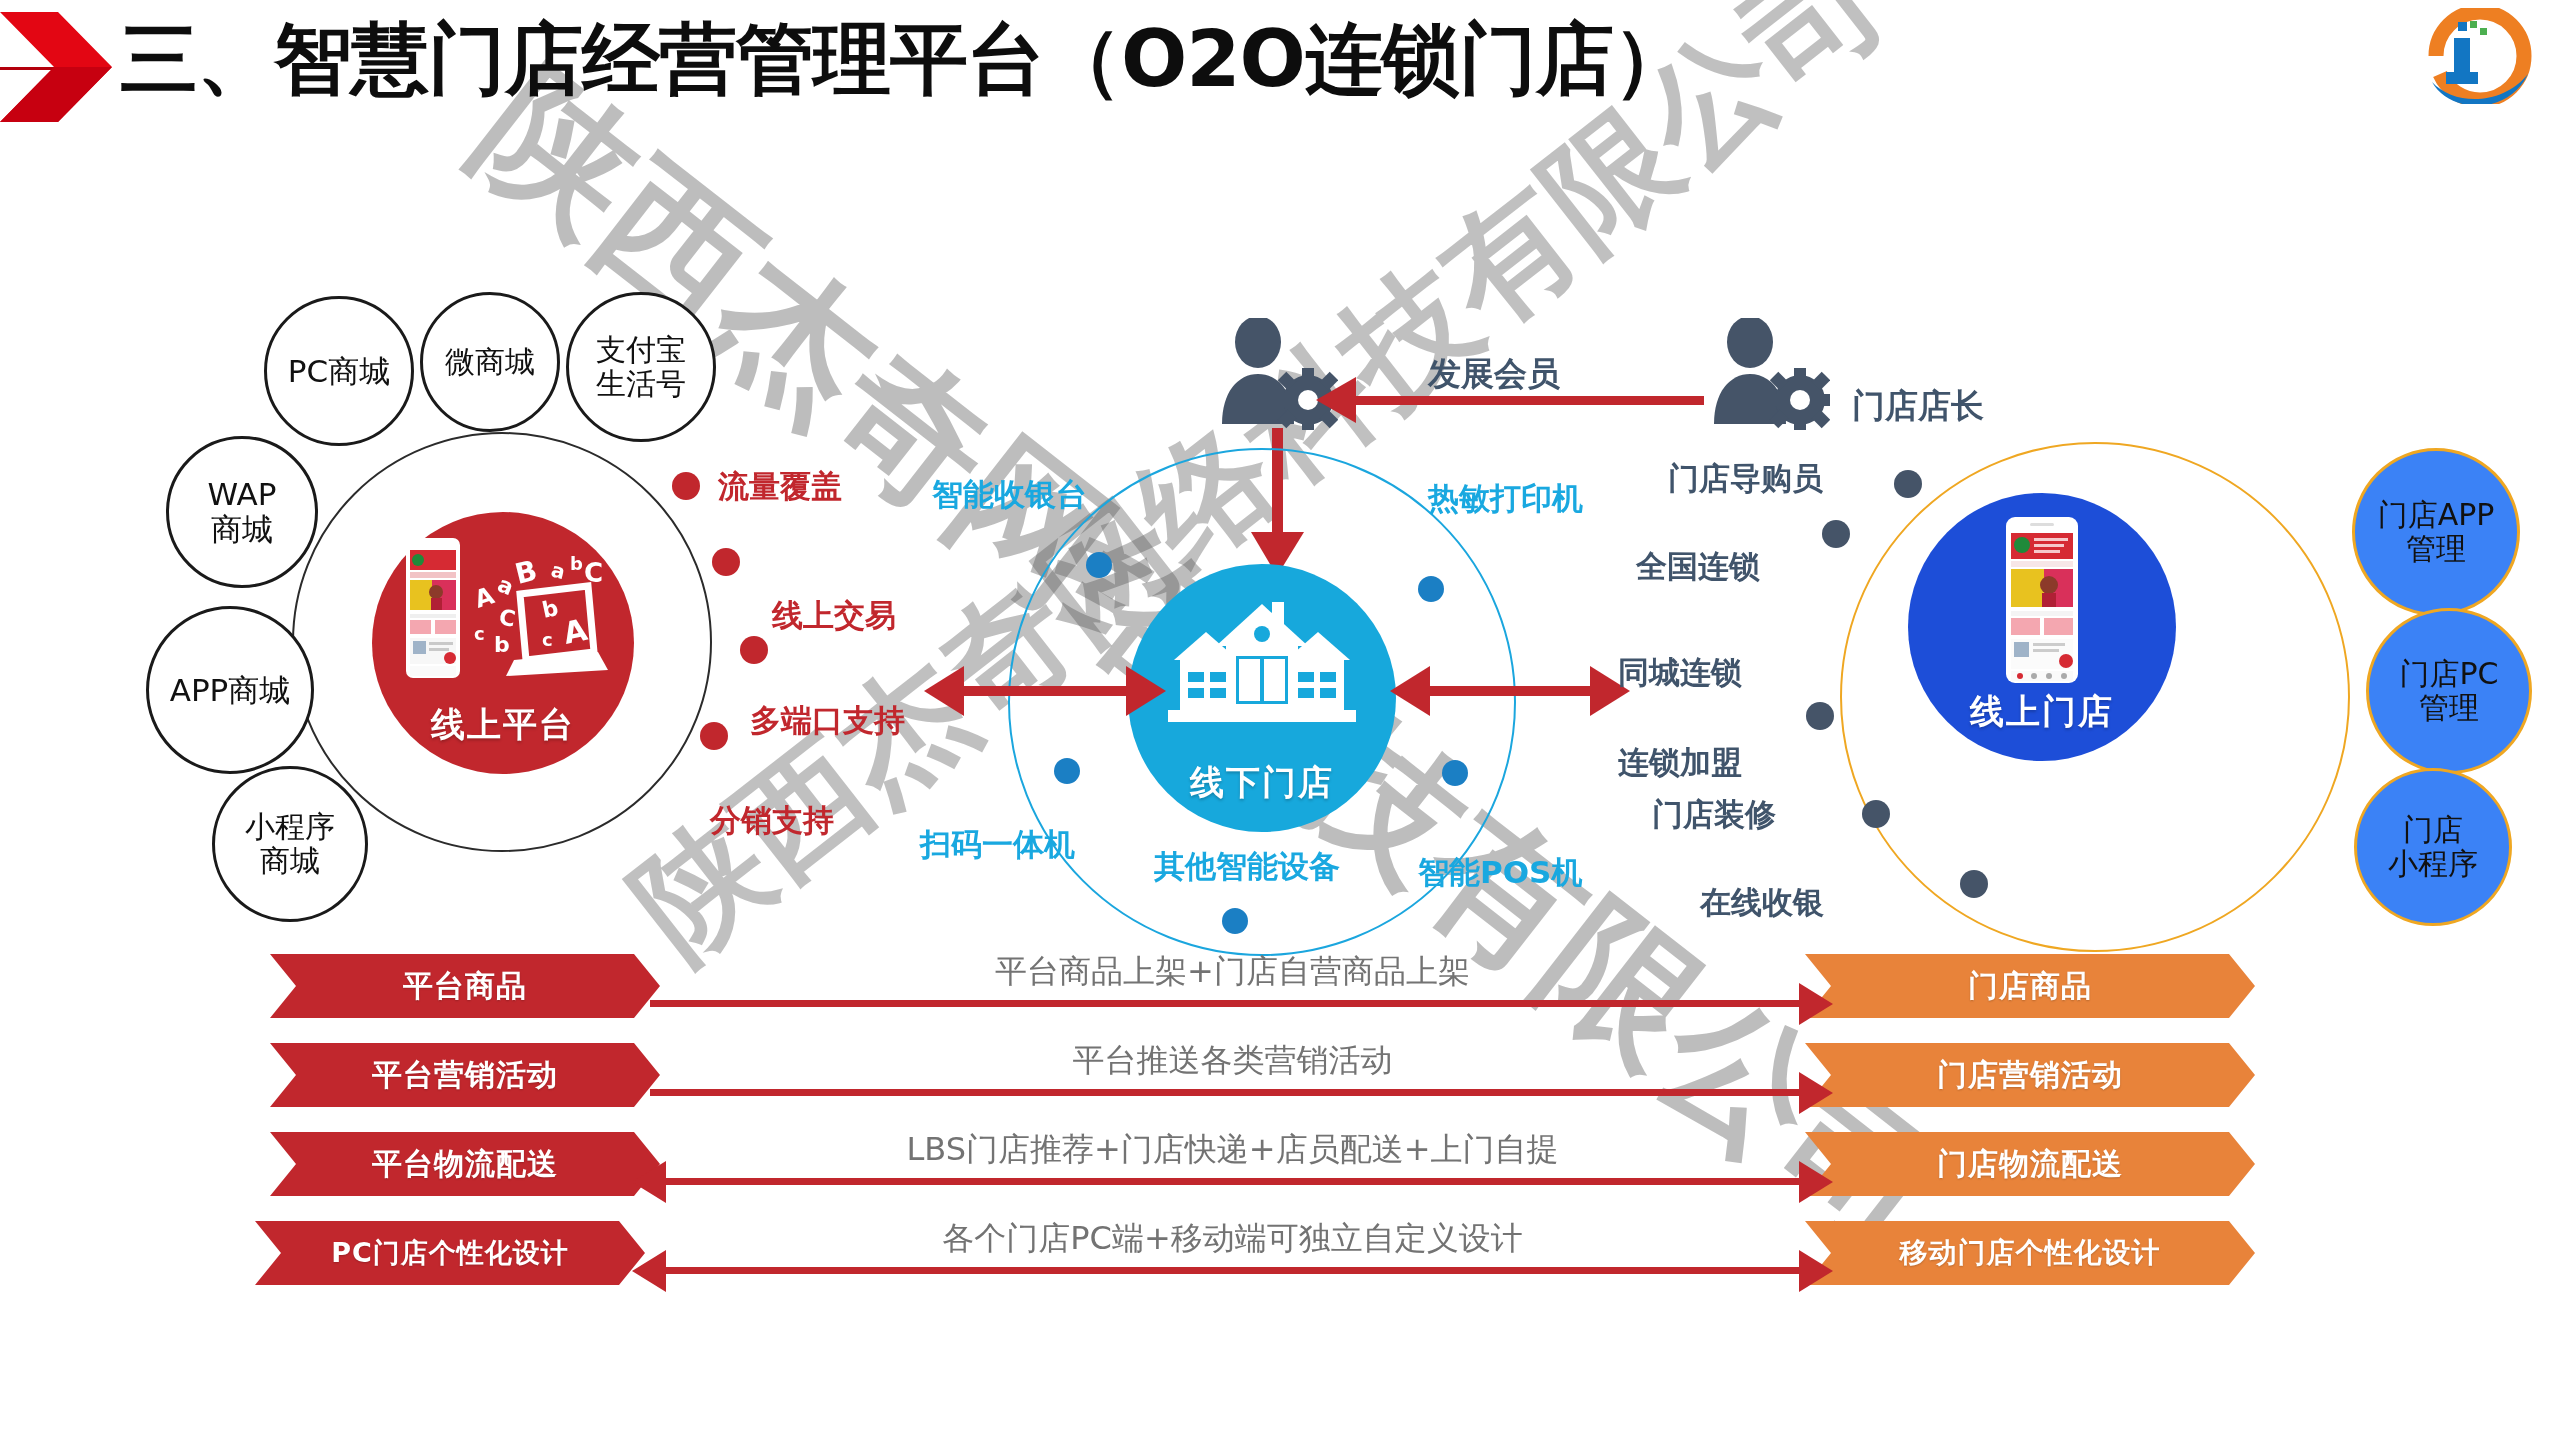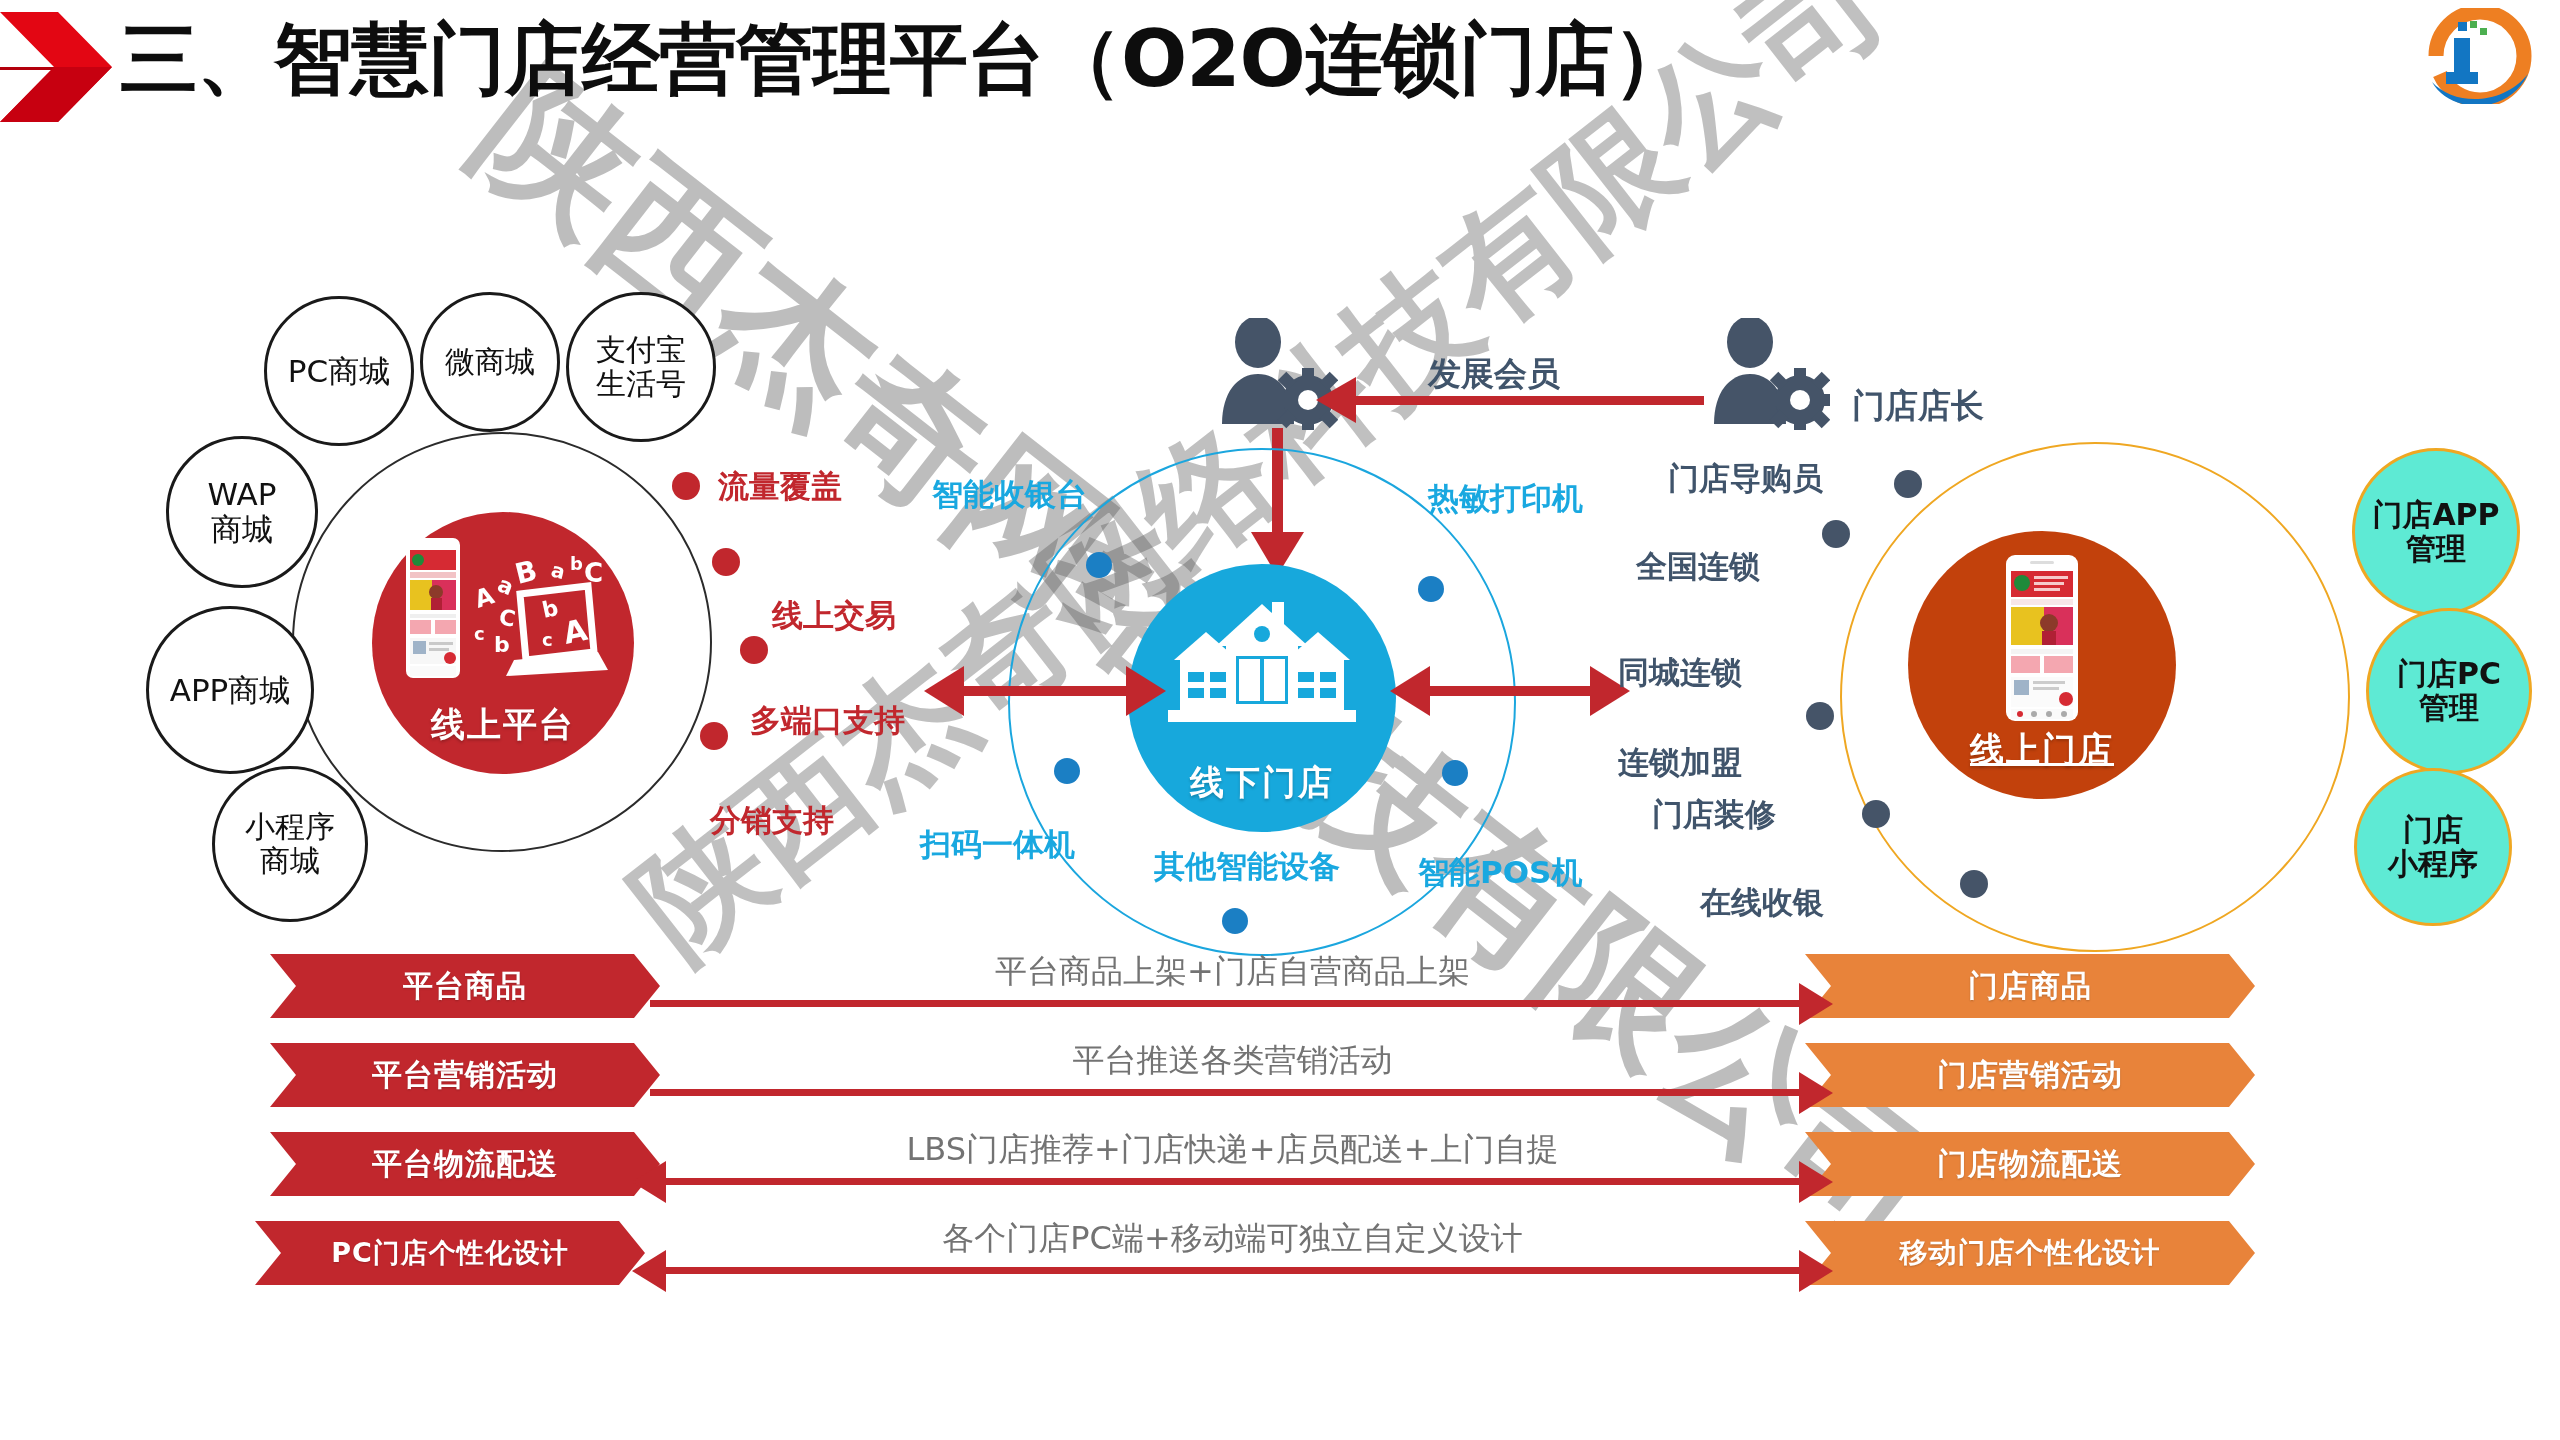--- a/index.html
+++ b/index.html
@@ -42,21 +42,21 @@
 
   
   .bubble{
     position:absolute;border-radius:50%;
     display:flex;align-items:center;justify-content:center;
     text-align:center;line-height:1.12;
     box-sizing:border-box;
     font-family:"DejaVu Sans","Liberation Sans",sans-serif;
   }
   .bubble-black{border:3px solid #1a1a1a;background:#fff;color:#111;}
-  .bubble-gold{border:3px solid #efa722;background:#5eead4;color:#111;font-weight:bold;}
+  .bubble-gold{border:3px solid #efa722;background:#3b82f6;color:#111;}
 
   .orbit{position:absolute;border-radius:50%;box-sizing:border-box;}
   .orbit-black{border:2px solid #2b2b2b;}
   .orbit-blue{border:2px solid #1ba6de;}
   .orbit-gold{border:2px solid #efa722;}
 
   .core{
     position:absolute;border-radius:50%;
     display:flex;flex-direction:column;align-items:center;justify-content:flex-end;
     color:#fff;font-weight:bold;
@@ -321,21 +321,21 @@
   <div class="lbl lbl-navy" style="left:1700px;top:882px;">在线收银</div>
 
   <div class="orbit orbit-gold" style="left:1840px;top:442px;width:510px;height:510px;"></div>
 
   <div class="dot dot-navy" style="left:1894px;top:470px;width:28px;height:28px;"></div>
   <div class="dot dot-navy" style="left:1822px;top:520px;width:28px;height:28px;"></div>
   <div class="dot dot-navy" style="left:1806px;top:702px;width:28px;height:28px;"></div>
   <div class="dot dot-navy" style="left:1862px;top:800px;width:28px;height:28px;"></div>
   <div class="dot dot-navy" style="left:1960px;top:870px;width:28px;height:28px;"></div>
 
-  <div class="core" style="left:1908px;top:531px;width:268px;height:268px;background:#c2410c;text-decoration:underline;">
+  <div class="core" style="left:1908px;top:493px;width:268px;height:268px;background:#1d4ed8;">
     <svg style="position:absolute;left:96px;top:22px;" width="76" height="170" viewBox="0 0 76 170">
       <rect x="2" y="2" width="72" height="166" rx="9" fill="#ffffff"></rect>
       <rect x="26" y="8" width="24" height="3" rx="1.5" fill="#ddd"></rect>
       <rect x="7" y="18" width="62" height="26" fill="#d62a33"></rect>
       <circle cx="18" cy="30" r="8" fill="#1f8a3a"></circle>
       <rect x="30" y="23" width="34" height="3" fill="#f6c9cb"></rect>
       <rect x="30" y="29" width="30" height="3" fill="#f6c9cb"></rect>
       <rect x="30" y="35" width="26" height="3" fill="#f6c9cb"></rect>
       <rect x="7" y="46" width="62" height="6" fill="#f7e6e7"></rect>
       <rect x="7" y="54" width="62" height="38" fill="#e8c21f"></rect>

